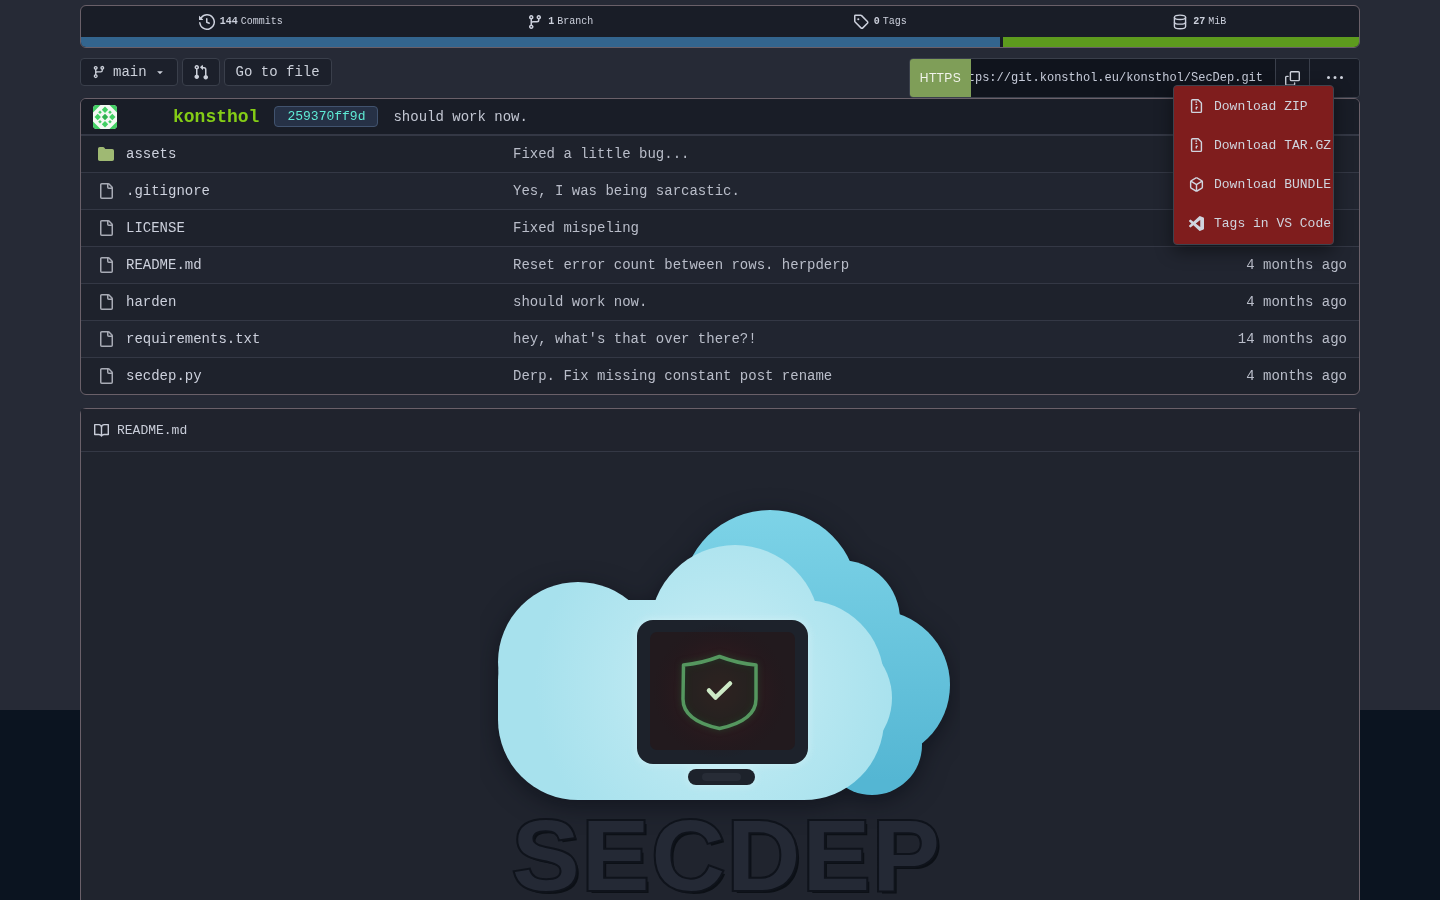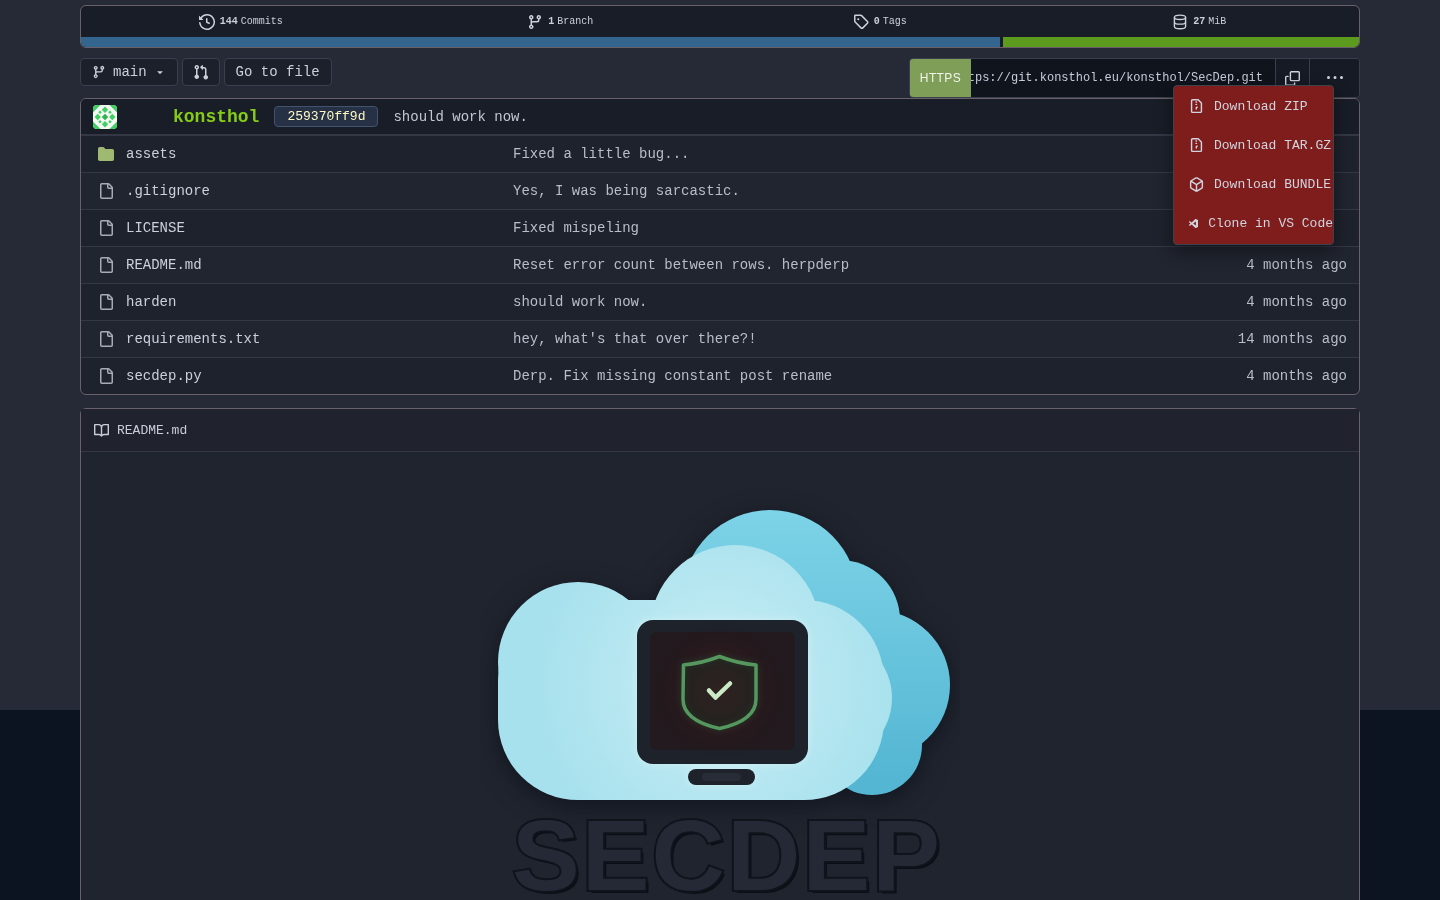--- a/index.html
+++ b/index.html
@@ -32,21 +32,21 @@
 .https { width:61px; display:flex; align-items:center; justify-content:center; background:#7f9e58; color:#f2f4ec; font-size:12px; font-family:"Liberation Sans", sans-serif; letter-spacing:.4px; }
 .url { width:304px; background:#10141d; color:#c7ccda; font-size:12px; display:flex; align-items:center; justify-content:flex-end; white-space:nowrap; overflow:hidden; padding:0 12px; }
 .cbtn { width:34px; display:flex; align-items:center; justify-content:center; background:#161a24; border-left:1px solid #3a3f4b; color:#cfd3dd; }
 .cbtn.kebab { width:50px; font-size:15px; letter-spacing:1px; }
 
 
 .filesbox { margin-top:12px; border:1px solid #6a6069; border-radius:6px; overflow:hidden; background:#1e222c; }
 .commitrow { height:36px; background:#191d27; display:flex; align-items:center; padding:0 12px; gap:12px; border-bottom:1px solid #343845; }
 .avatar { width:24px; height:24px; border-radius:4px; overflow:hidden; flex:none; }
 .cname { font-weight:bold; font-size:18px; color:#84cc16;margin-left:44px; }
-.chip { background:#263146; border:1px solid #41536f; border-radius:4px; color:#fef9c3; font-size:13px; padding:2px 12px; margin:0 3px; }
+.chip { background:#263146; border:1px solid #41536f; border-radius:4px; color:#5eead4; font-size:13px; padding:2px 12px; margin:0 3px; }
 .cmsg { font-size:14px; color:#c3c7d3; }
 .frow { height:37px; display:flex; align-items:center; border-top:1px solid #343845; font-size:14px; }
 .frow:first-of-type { border-top:none; }
 .frow.alt { background:#212530; }
 .fname { width:432px; display:flex; align-items:center; gap:12px; padding-left:17px; color:#ccd0dc; }
 .fmsg { flex:1; color:#b9bdc9; }
 .fage { width:160px; text-align:right; padding-right:12px; color:#b9bdc9; }
 
 
 .readme { margin-top:13px; border:1px solid #6a6069; border-radius:6px 6px 0 0; border-bottom:none; background:#20242e; }
@@ -308,17 +308,17 @@
     <div class="ditem">
         <svg width="15" height="15" viewBox="0 0 16 16" fill="#d0d4de">
           <path d="m8.878.392 5.25 3.045c.54.314.872.89.872 1.514v6.098a1.75 1.75 0 0 1-.872 1.514l-5.25 3.045a1.75 1.75 0 0 1-1.756 0l-5.25-3.045A1.75 1.75 0 0 1 1 11.049V4.951c0-.624.332-1.201.872-1.514L7.122.392a1.75 1.75 0 0 1 1.756 0ZM7.875 1.69l-4.63 2.685L8 7.133l4.755-2.758-4.63-2.685a.248.248 0 0 0-.25 0ZM2.5 5.677v5.372c0 .09.047.171.125.216l4.625 2.683V8.432Zm6.25 8.271 4.625-2.683a.25.25 0 0 0 .125-.216V5.677L8.75 8.432Z"></path>
         </svg>
         <span>Download BUNDLE</span>
       </div>
     <div class="ditem">
         <svg width="15" height="15" viewBox="0 0 24 24" fill="#d0d4de">
           <path d="M23.15 2.587 18.21.21a1.494 1.494 0 0 0-1.705.29l-9.46 8.63-4.12-3.128a.999.999 0 0 0-1.276.057L.327 7.261A1 1 0 0 0 .326 8.74L3.899 12 .326 15.26a1 1 0 0 0 .001 1.479L1.65 17.94a.999.999 0 0 0 1.276.057l4.12-3.128 9.46 8.63a1.492 1.492 0 0 0 1.704.29l4.942-2.377A1.5 1.5 0 0 0 24 20.06V3.939a1.5 1.5 0 0 0-.85-1.352Zm-5.146 14.861L10.826 12l7.178-5.448Z"></path>
         </svg>
-        <span>Clone in VS Code</span>
+        <span>Tags in VS Code</span>
       </div>
   </div>
 
 </div>
 
 </body></html>

